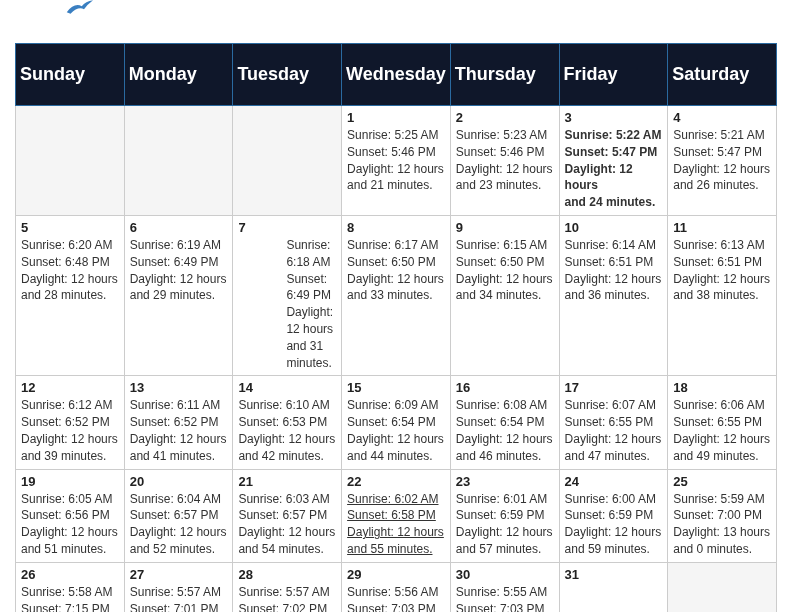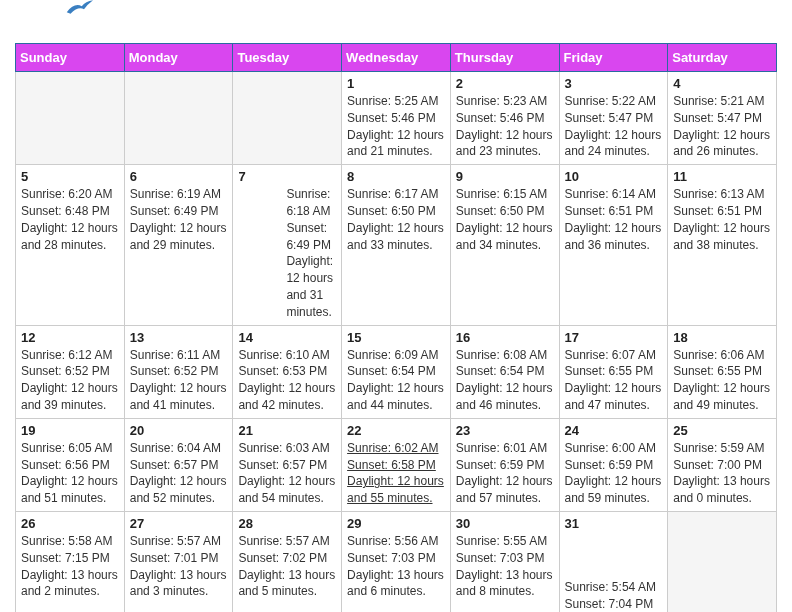--- a/index.html
+++ b/index.html
@@ -52,25 +52,25 @@
     .subtitle {
       font-size: 15px;
       color: #444;
     }
     table {
       width: 100%;
       border-collapse: collapse;
       border: 1px solid #aaa;
     }
     th {
-      background-color: #d946ef;
+      background-color: #0f172a;
       color: #fff;
-      font-size: 13px;
-      font-weight: bold;
-      padding: 6px 4px;
+      font-size: 18px;
+      font-weight: bold;
+      padding: 20px 4px;
       text-align: left;
       border: 1px solid #2a6aa0;
     }
     td {
       width: 14.28%;
       vertical-align: top;
       padding: 4px 5px;
       font-size: 10.5px;
       color: #222;
       border: 1px solid #ccc;
@@ -140,21 +140,21 @@
         </td>
         <td>
           <span class="day-num">2</span>
           <div class="day-info" style="white-space: pre-line;">Sunrise: 5:23 AM
 Sunset: 5:46 PM
 Daylight: 12 hours
 and 23 minutes.</div>
         </td>
         <td>
           <span class="day-num">3</span>
-          <div class="day-info" style="white-space: pre-line;">Sunrise: 5:22 AM
+          <div class="day-info" style="white-space: pre-line; font-weight: bold;">Sunrise: 5:22 AM
 Sunset: 5:47 PM
 Daylight: 12 hours
 and 24 minutes.</div>
         </td>
         <td>
           <span class="day-num">4</span>
           <div class="day-info" style="white-space: pre-line;">Sunrise: 5:21 AM
 Sunset: 5:47 PM
 Daylight: 12 hours
 and 26 minutes.</div>

